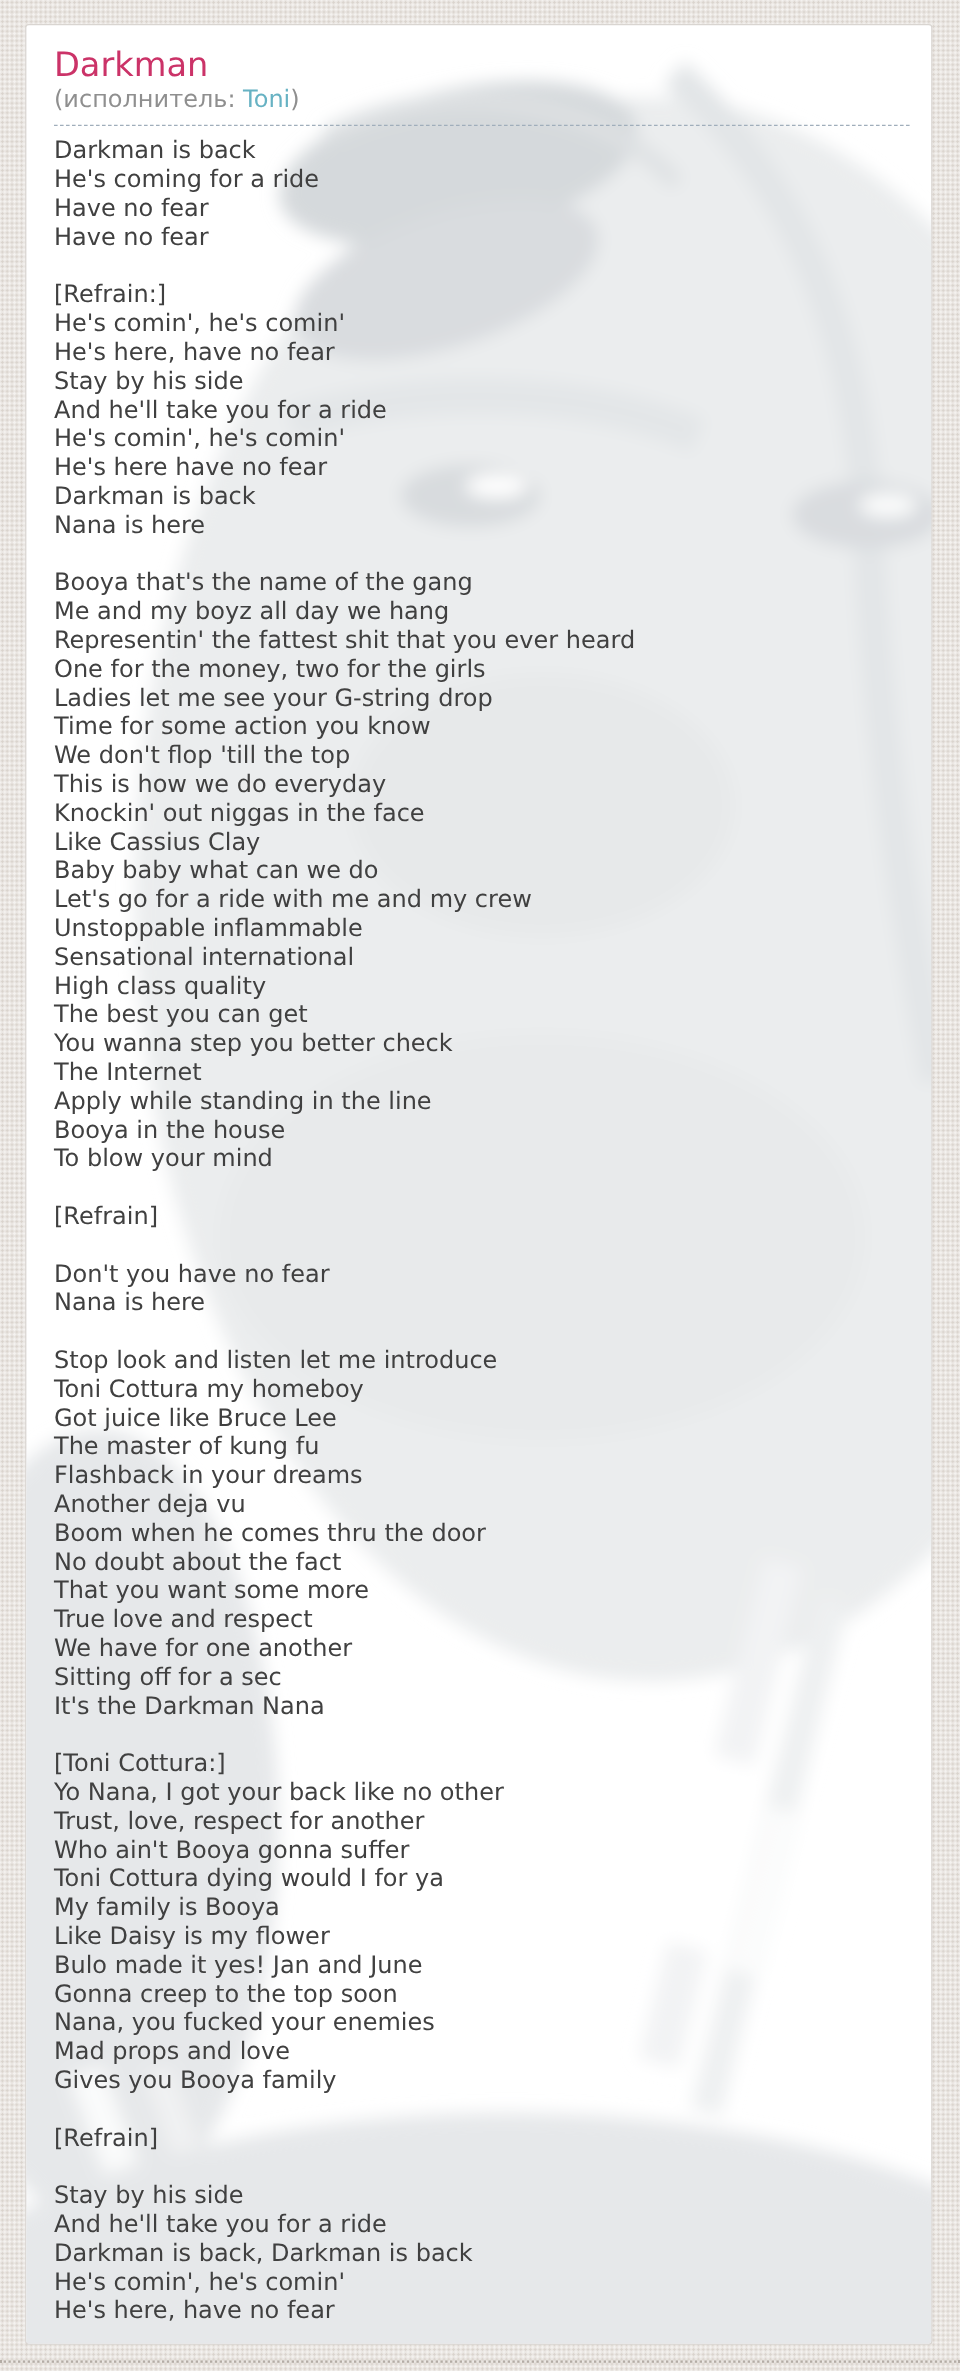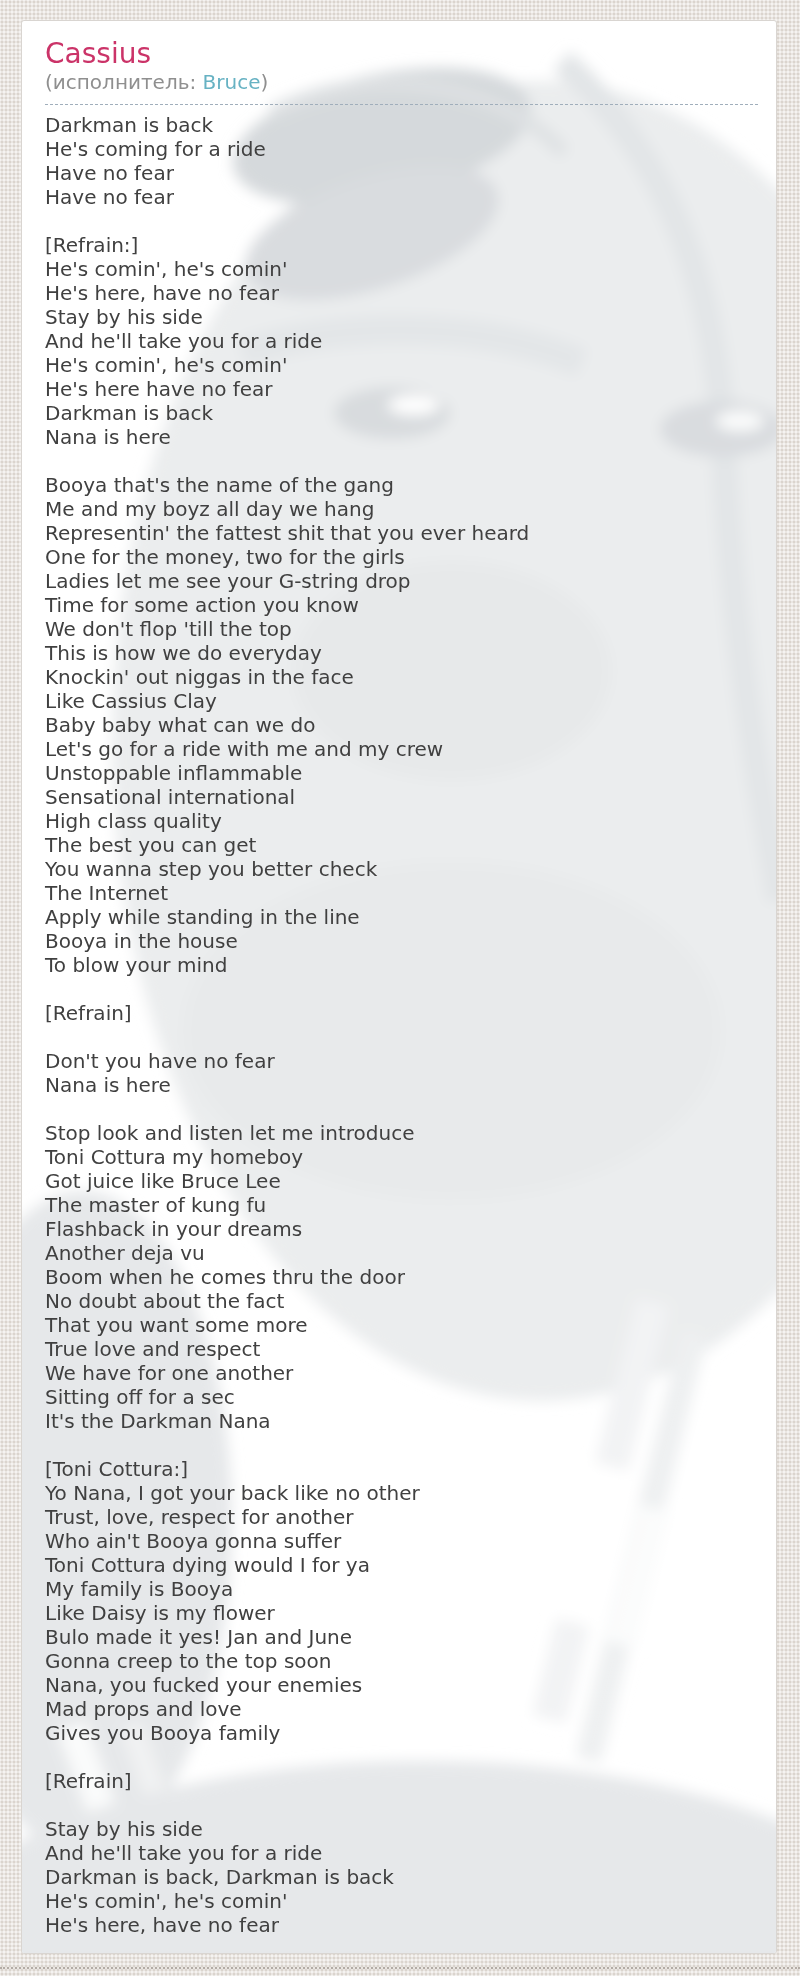--- a/index.html
+++ b/index.html
@@ -115,22 +115,22 @@
       <g transform="rotate(-20 150 1850)">
         <rect x="90" y="1680" width="30" height="320" fill="#fafbfb"></rect>
         <rect x="150" y="1700" width="22" height="300" fill="#f1f2f3"></rect>
       </g>
 
       <ellipse cx="400" cy="1960" rx="520" ry="220" fill="#e6e8ea"></ellipse>
     </g>
   </svg>
 
   <div class="content">
-    <h1 class="song-title">Cassius</h1>
-    <div class="artist-line"><span>(исполнитель: </span><a href="#">Bruce</a><span>)</span></div>
+    <h1 class="song-title">Darkman</h1>
+    <div class="artist-line"><span>(исполнитель: </span><a href="#">Toni</a><span>)</span></div>
     <div class="lyrics">Darkman is back
 He's coming for a ride
 Have no fear
 Have no fear
 
 [Refrain:]
 He's comin', he's comin'
 He's here, have no fear
 Stay by his side
 And he'll take you for a ride

